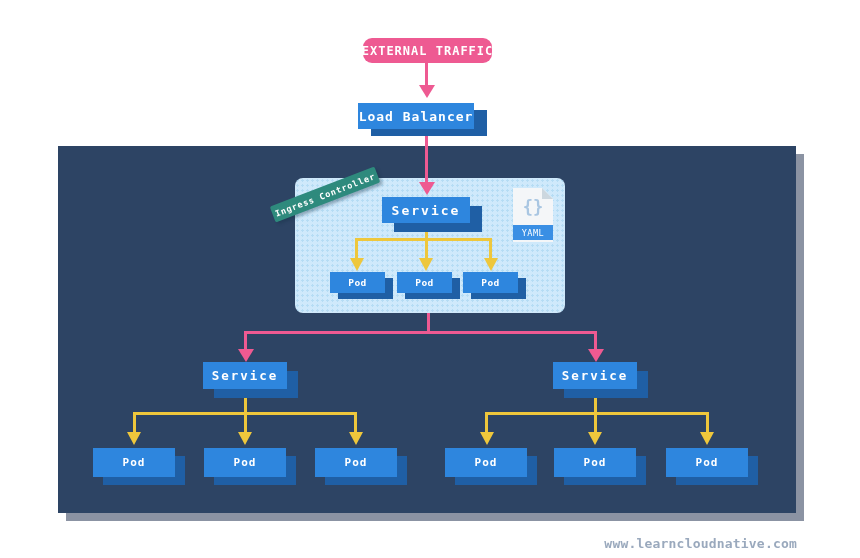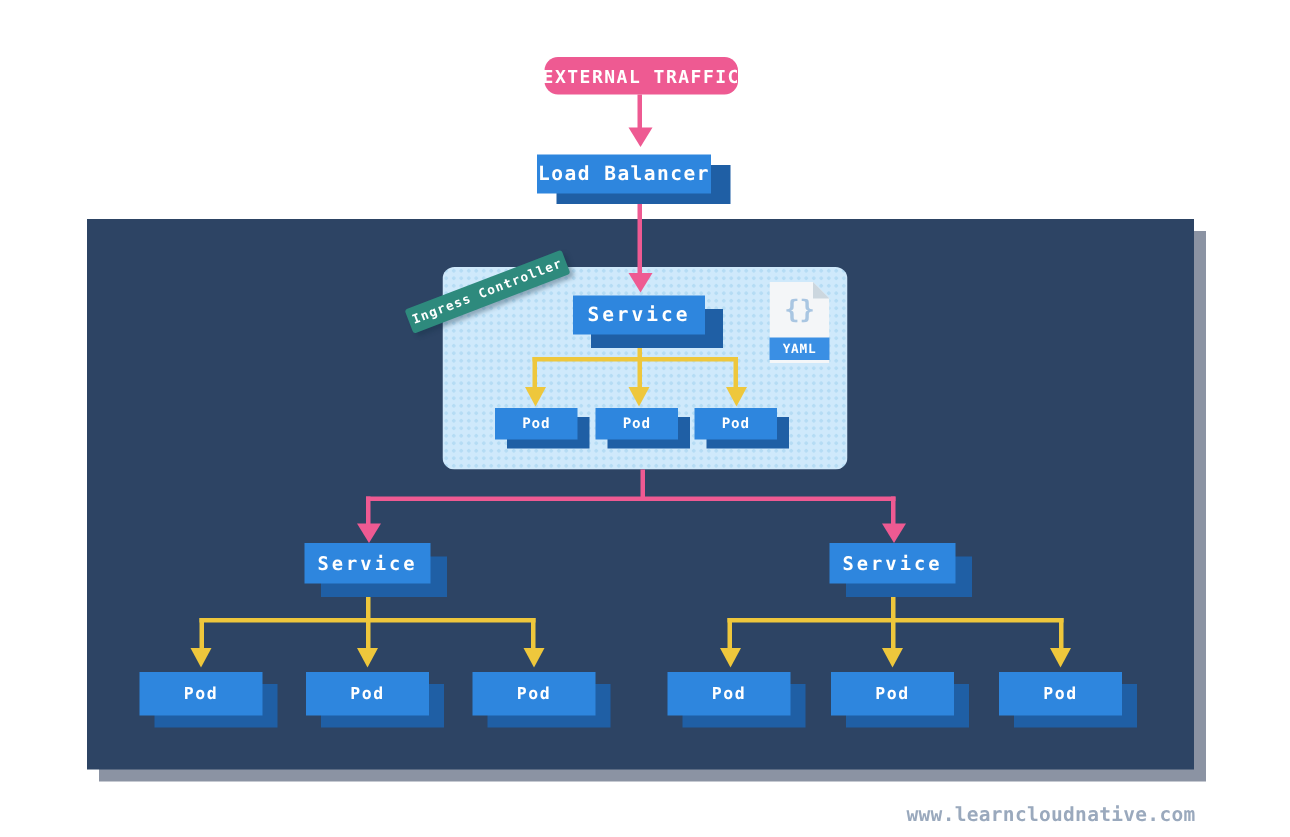--- a/index.html
+++ b/index.html
@@ -33,21 +33,21 @@
   .ah.yellow{border-left-width:7px;border-right-width:7px;border-top-color:var(--yellow);}
   .ribbon{position:absolute;left:269px;top:186px;width:112px;height:17px;
           background:var(--teal);color:#fff;font-weight:bold;font-size:8.5px;
           letter-spacing:0.8px;display:flex;align-items:center;justify-content:center;
           transform:rotate(-21deg);border-radius:2px;white-space:nowrap;
           box-shadow:2px 3px 3px rgba(20,50,70,0.35);z-index:5;}
   .yaml{position:absolute;left:513px;top:188px;width:40px;height:54px;}
   .yaml .braces{position:absolute;left:0;right:0;top:4px;height:30px;
         color:#a9c6e2;font-size:17px;font-weight:bold;text-align:center;line-height:30px;}
   .yaml .label{position:absolute;left:0;right:0;bottom:2px;height:15px;background:#3a8fe4;
-        color:#fff;font-size:8.5px;font-weight:bold;letter-spacing:0.5px;
+        color:#fff;font-size:8.5px;font-weight:normal;letter-spacing:0.5px;
         display:flex;align-items:center;justify-content:center;}
   .footer{position:absolute;right:63px;top:536px;font-size:13px;letter-spacing:0.2px;
           color:var(--footer_text);font-weight:bold;}
 </style>
 </head>
 <body>
 
 <div class="canvas">
 
   <div class="cluster"></div>

